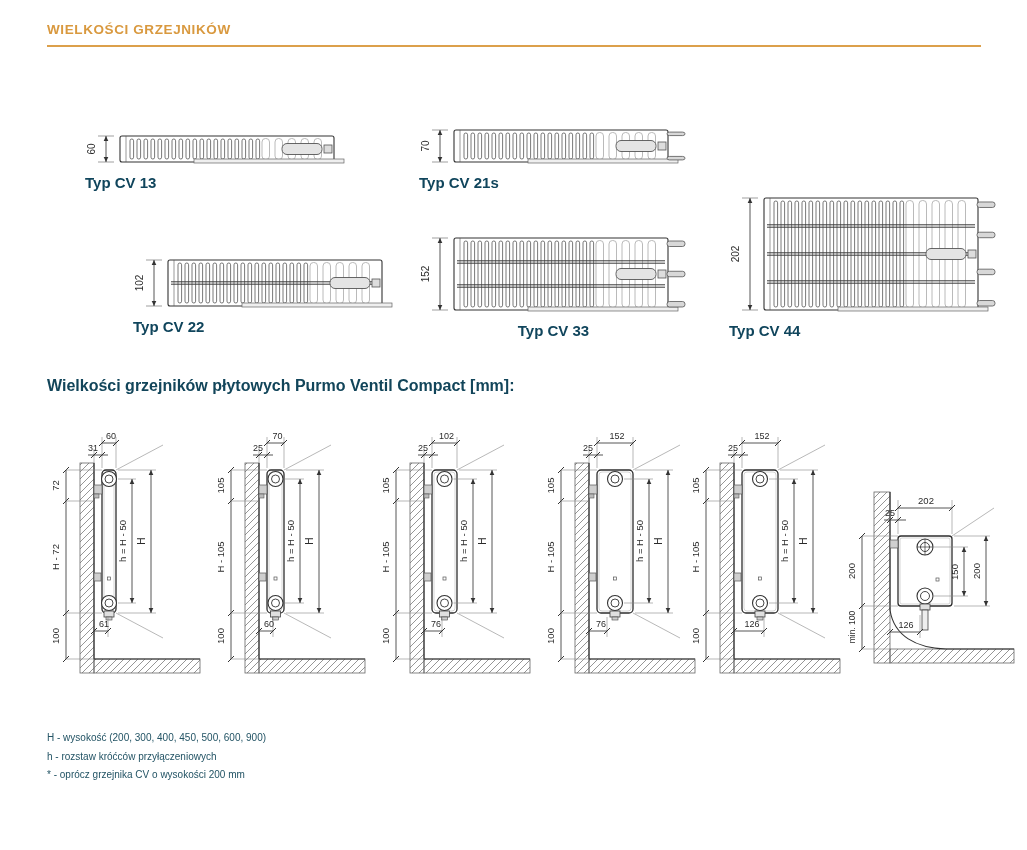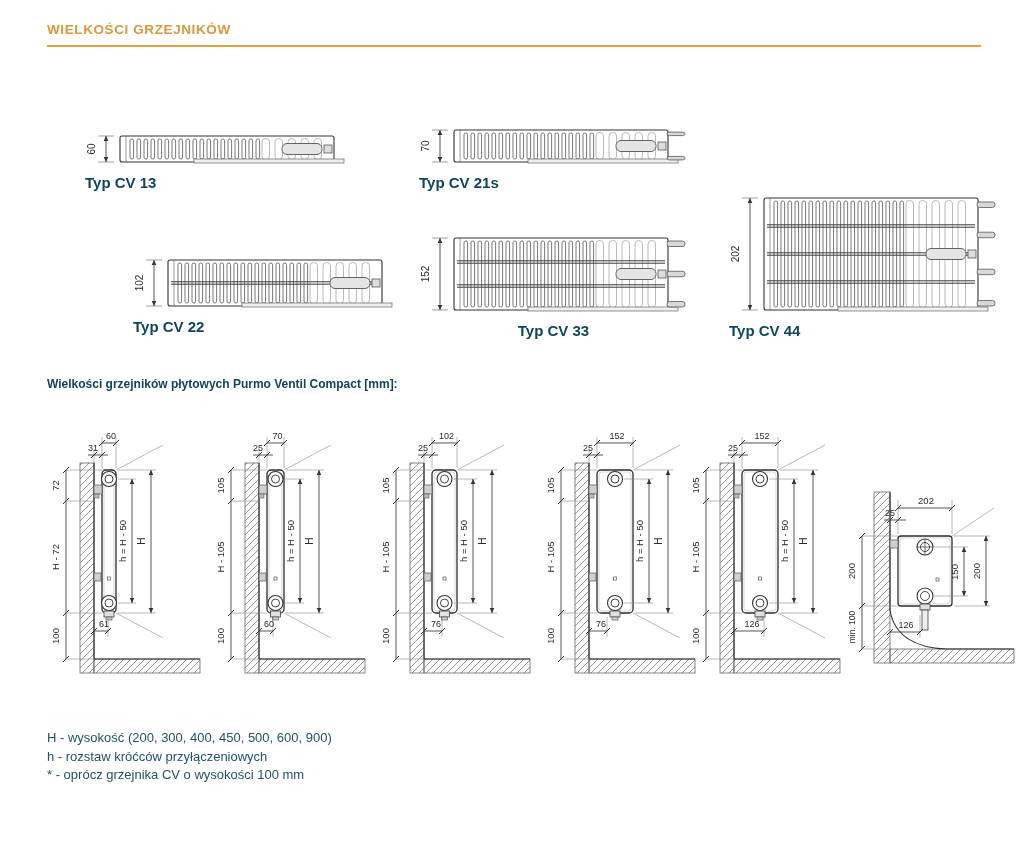--- a/index.html
+++ b/index.html
@@ -3,23 +3,23 @@
 <meta charset="utf-8">
 <style>
   html,body{margin:0;padding:0;background:#fff;}
   .page{position:relative;width:1027px;height:850px;background:#fff;overflow:hidden;
         font-family:"Liberation Sans",sans-serif;padding-left:44px;}
   .title{position:absolute;left:47px;top:22px;font-size:13.5px;font-weight:600;
          letter-spacing:.6px;color:#D9993F;}
   .rule{position:absolute;left:47px;top:45px;width:934px;height:2px;background:#DCA04B;}
   .topview{position:absolute;}
   .tvlabel{font-size:15px;font-weight:bold;color:#10455C;margin-top:4px;margin-left:1px;}
-  .heading{position:absolute;left:47px;top:377px;font-size:12px;font-weight:bold;color:#12455A;}
+  .heading{position:absolute;left:47px;top:377px;font-size:16px;font-weight:bold;color:#12455A;}
   .sideview,.cornerview{position:absolute;}
-  .legend{position:absolute;left:47px;top:729px;color:#235465;font-size:13px;line-height:18.5px;}
+  .legend{position:absolute;left:47px;top:729px;color:#235465;font-size:10px;line-height:18.5px;}
   svg text{font-family:"Liberation Sans",sans-serif;}
 </style>
 </head>
 <body>
 
 <div class="page">
   <div class="title">WIELKOŚCI GRZEJNIKÓW</div>
   <div class="rule"></div>
 
   <div class="topview" style="left:84px;top:132px;">
@@ -630,15 +630,15 @@
       <line x1="74" y1="145" x2="74" y2="168" stroke="#888" stroke-width="0.6"></line>
       <line x1="44" y1="162" x2="74" y2="162" stroke="#444" stroke-width="0.9"></line>
       <line x1="41" y1="165" x2="47" y2="159" stroke="#333" stroke-width="1"></line>
       <line x1="71" y1="165" x2="77" y2="159" stroke="#333" stroke-width="1"></line>
       <text x="60" y="158" font-size="9" fill="#2b2b2b" text-anchor="middle">126</text>
     </svg>
 
   <div class="legend">
     <div>H - wysokość (200, 300, 400, 450, 500, 600, 900)</div>
     <div>h - rozstaw króćców przyłączeniowych</div>
-    <div>* - oprócz grzejnika CV o wysokości 100 mm</div>
+    <div>* - oprócz grzejnika CV o wysokości 200 mm</div>
   </div>
 </div>
 
 </body></html>

